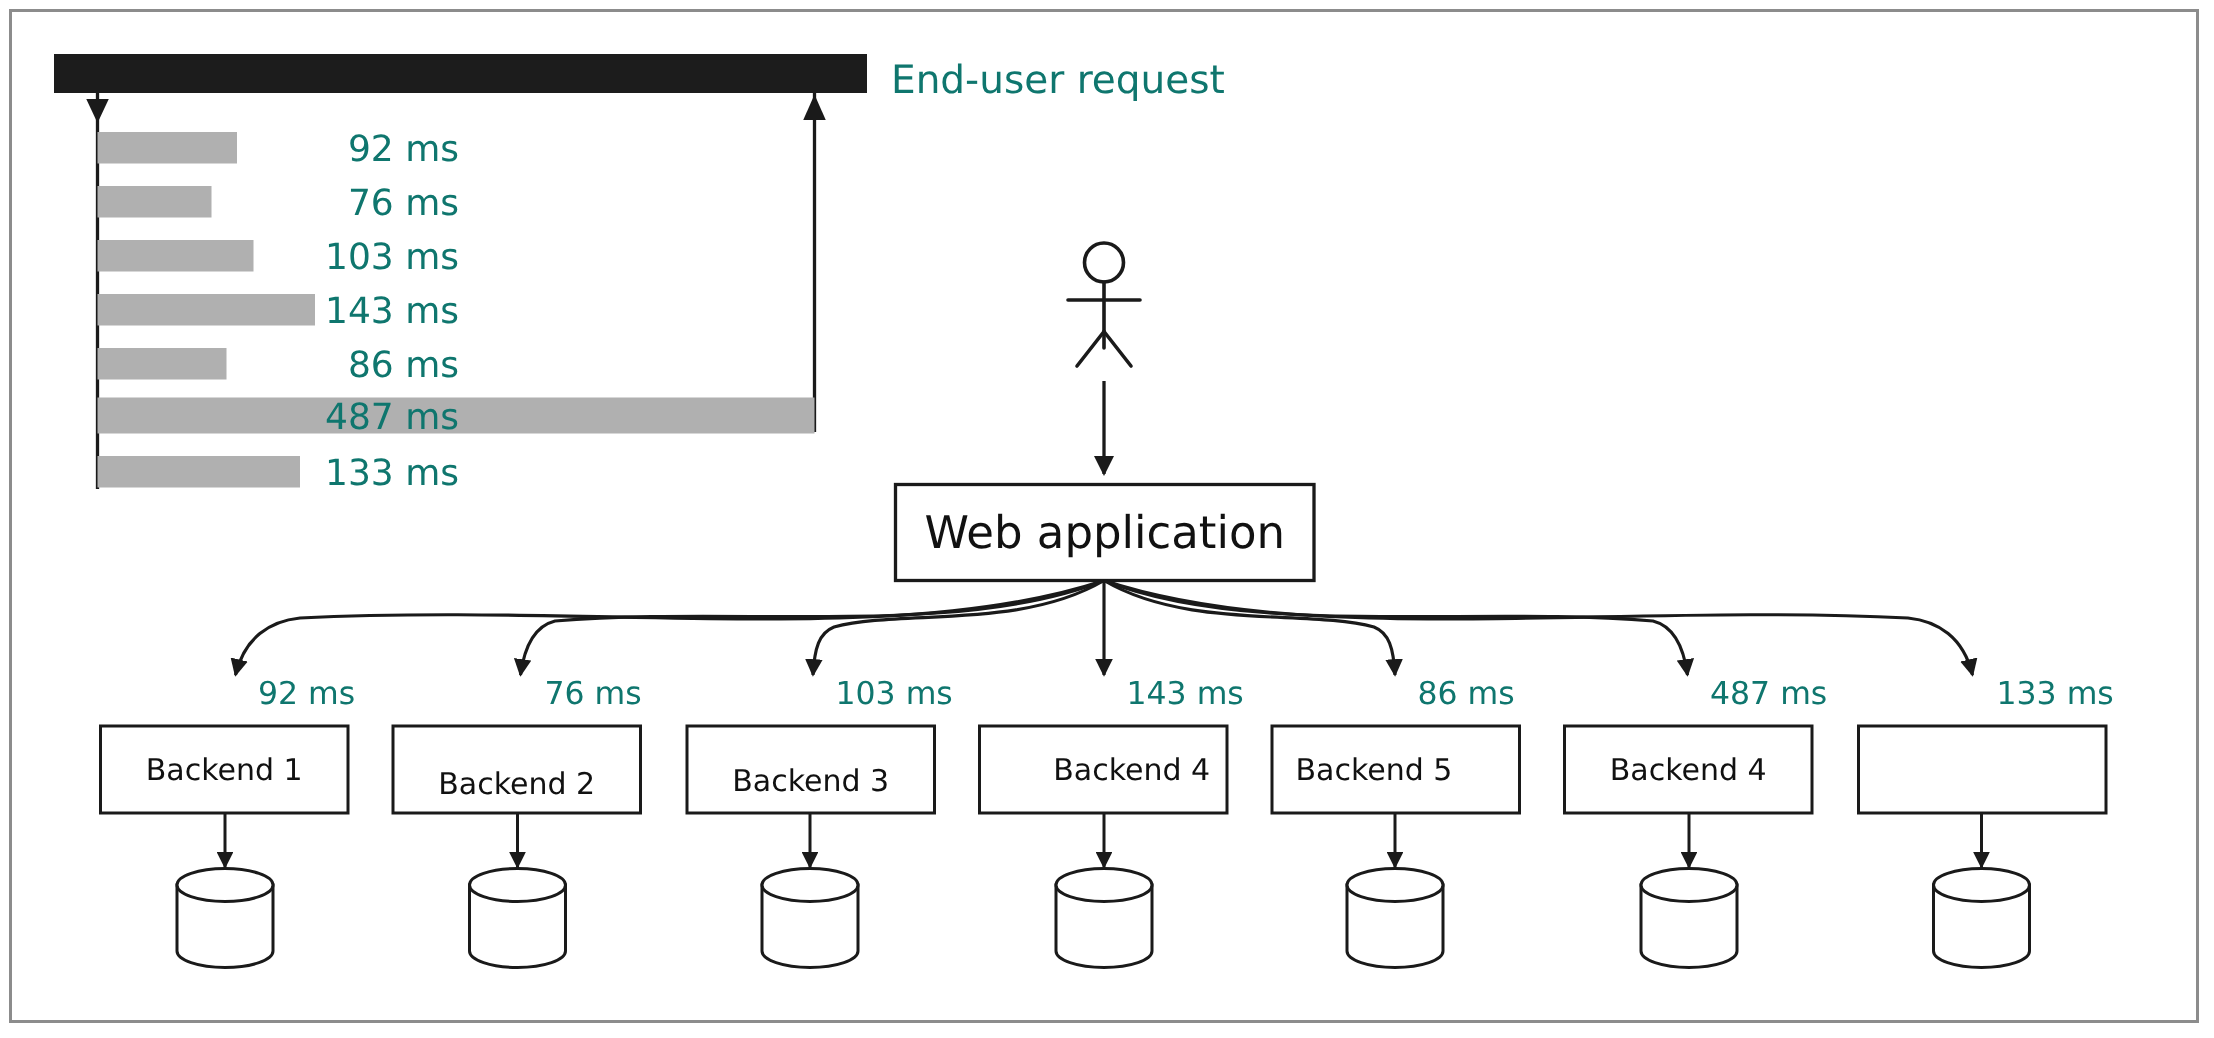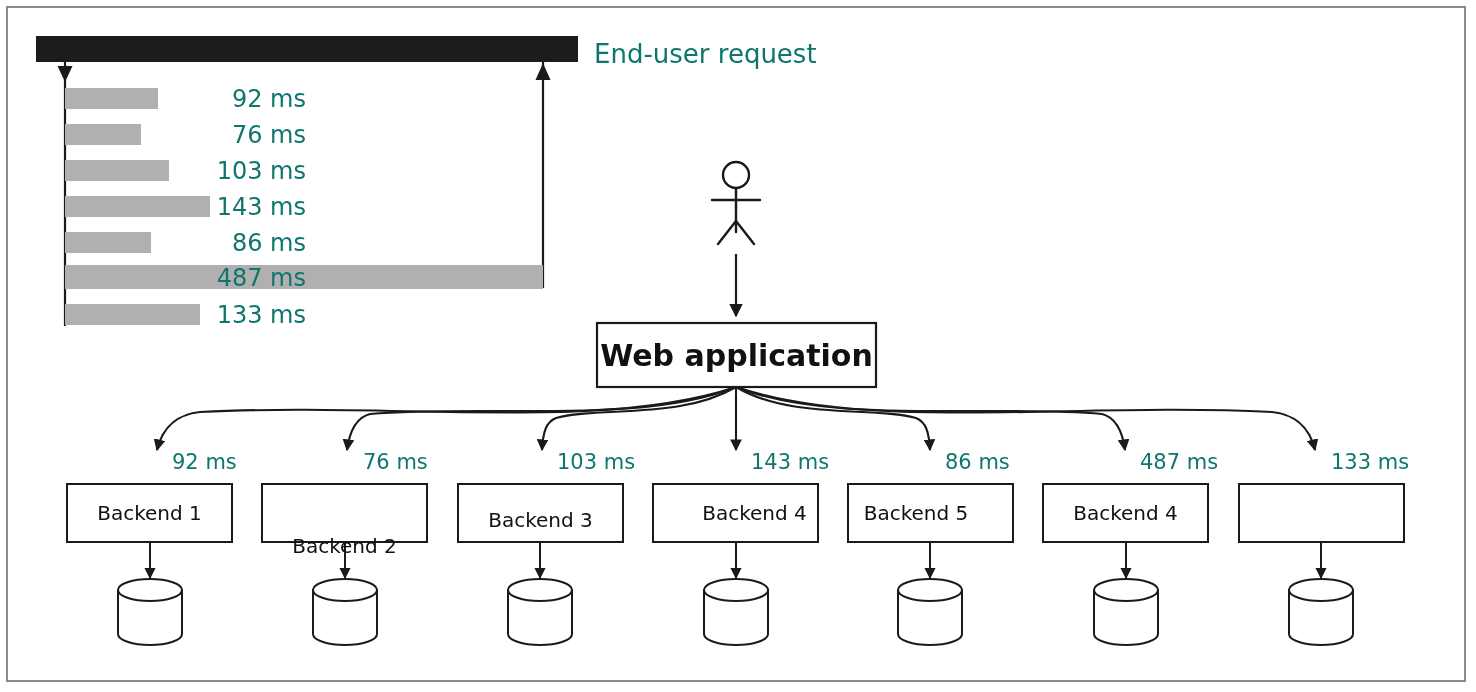--- a/index.html
+++ b/index.html
@@ -179,29 +179,29 @@
   <div class="lbl end-user" style="left:594px; top:41px;">End-user request</div>
 
   <div class="lbl bar-ms" style="left:166px; top:87px; width:140px;">92 ms</div>
   <div class="lbl bar-ms" style="left:166px; top:123px; width:140px;">76 ms</div>
   <div class="lbl bar-ms" style="left:166px; top:159px; width:140px;">103 ms</div>
   <div class="lbl bar-ms" style="left:166px; top:195px; width:140px;">143 ms</div>
   <div class="lbl bar-ms" style="left:166px; top:231px; width:140px;">86 ms</div>
   <div class="lbl bar-ms" style="left:166px; top:266px; width:140px;">487 ms</div>
   <div class="lbl bar-ms" style="left:166px; top:303px; width:140px;">133 ms</div>
 
-  <div class="boxlabel webapp-label" style="left:597px; top:323px; width:279px; height:64px;font-weight:bold;">Web application</div>
+  <div class="boxlabel webapp-label" style="left:597px; top:323px; width:279px; height:64px;">Web application</div>
 
   <div class="lbl hop-ms" style="left:172px; top:452px;">92 ms</div>
   <div class="lbl hop-ms" style="left:363px; top:452px;">76 ms</div>
   <div class="lbl hop-ms" style="left:557px; top:452px;">103 ms</div>
   <div class="lbl hop-ms" style="left:751px; top:452px;">143 ms</div>
   <div class="lbl hop-ms" style="left:945px; top:452px;">86 ms</div>
   <div class="lbl hop-ms" style="left:1140px; top:452px;">487 ms</div>
   <div class="lbl hop-ms" style="left:1331px; top:452px;">133 ms</div>
 
   <div class="boxlabel" style="left:67px; top:484px; width:165px; height:58px;">Backend 1</div>
-  <div class="boxlabel" style="left:262px; top:508px; width:165px; height:76px;">Backend 2</div>
+  <div class="boxlabel" style="left:262px; top:484px; width:165px; height:76px;">Backend 2</div>
   <div class="boxlabel" style="left:458px; top:484px; width:165px; height:72px;">Backend 3</div>
   <div class="boxlabel" style="left:653px; top:484px; width:165px; height:58px;margin-left:19px;">Backend 4</div>
   <div class="boxlabel" style="left:848px; top:484px; width:136px; height:58px;">Backend 5</div>
   <div class="boxlabel" style="left:1043px; top:484px; width:165px; height:58px;">Backend 4</div>
 </div>
 
 </body></html>

